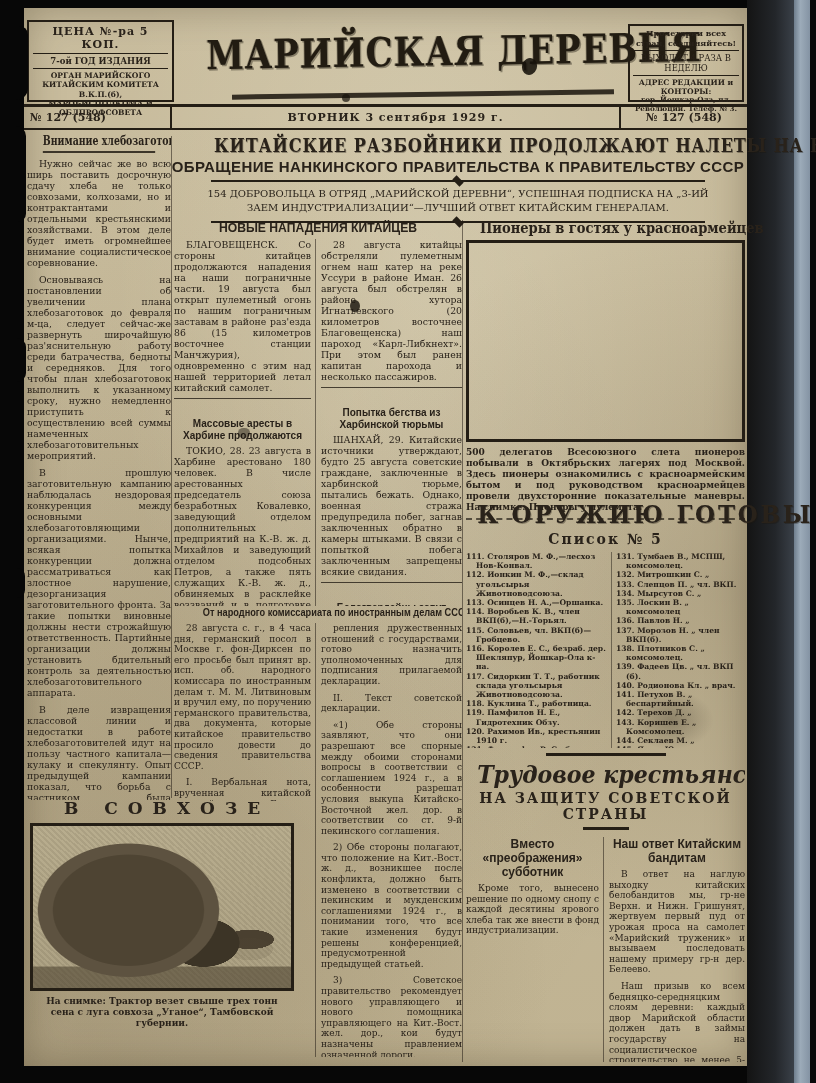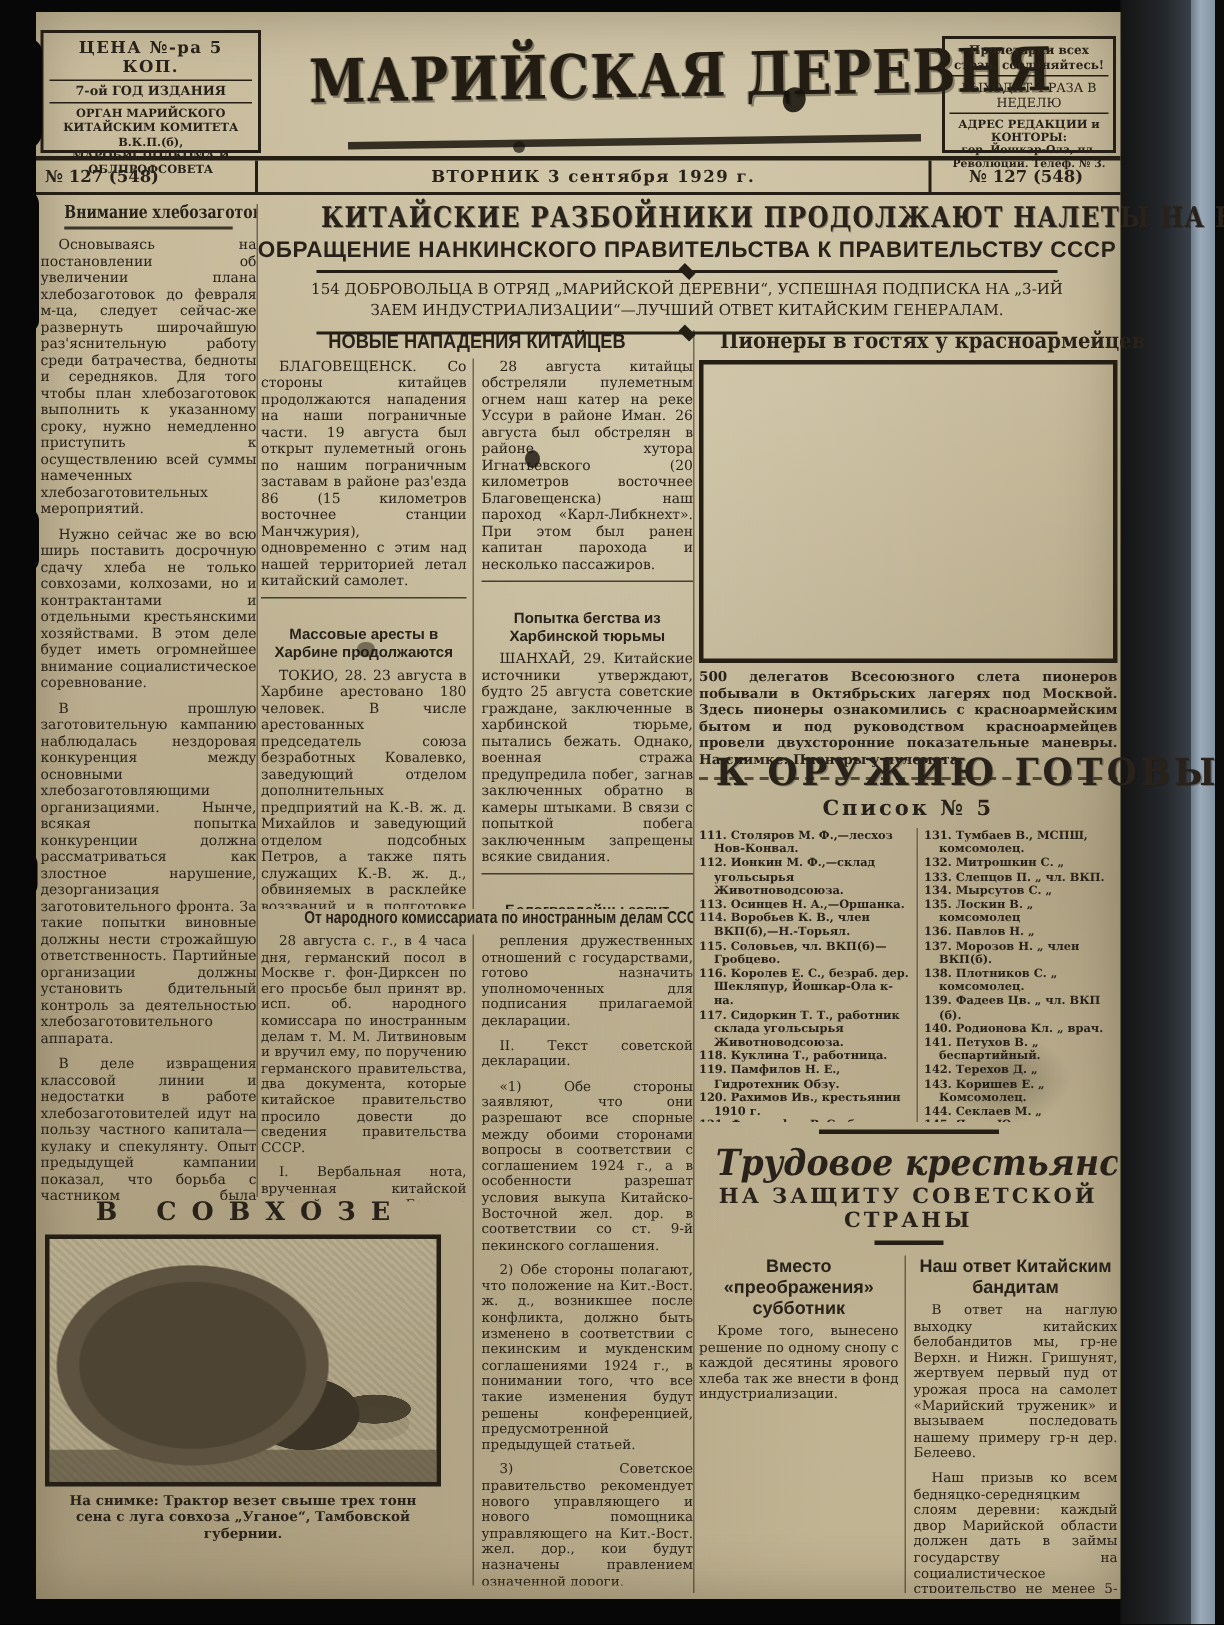--- a/index.html
+++ b/index.html
@@ -188,22 +188,22 @@
       <div class="hl-banner">154 ДОБРОВОЛЬЦА В ОТРЯД „МАРИЙСКОЙ ДЕРЕВНИ“, УСПЕШНАЯ ПОДПИСКА НА „3-ИЙ ЗАЕМ ИНДУСТРИАЛИЗАЦИИ“—ЛУЧШИЙ ОТВЕТ КИТАЙСКИМ ГЕНЕРАЛАМ.</div>
       <div class="hl-rule"></div>
     </div>
 
     <div class="vdiv vd1"></div>
     <div class="vdiv vd3"></div>
 
     <div class="editorial">
       <div class="ed-title">Внимание хлебозаготовкам</div>
       <div>
+          <div class="para">Нужно сейчас же во всю ширь поставить досрочную сдачу хлеба не только совхозами, колхозами, но и контрактантами и отдельными крестьянскими хозяйствами. В этом деле будет иметь огромнейшее внимание социалистическое соревнование.</div>
           <div class="para">Основываясь на постановлении об увеличении плана хлебозаготовок до февраля м-ца, следует сейчас-же развернуть широчайшую раз'яснительную работу среди батрачества, бедноты и середняков. Для того чтобы план хлебозаготовок выполнить к указанному сроку, нужно немедленно приступить к осуществлению всей суммы намеченных хлебозаготовительных мероприятий.</div>
-          <div class="para">Нужно сейчас же во всю ширь поставить досрочную сдачу хлеба не только совхозами, колхозами, но и контрактантами и отдельными крестьянскими хозяйствами. В этом деле будет иметь огромнейшее внимание социалистическое соревнование.</div>
           <div class="para">В прошлую заготовительную кампанию наблюдалась нездоровая конкуренция между основными хлебозаготовляющими организациями. Нынче, всякая попытка конкуренции должна рассматриваться как злостное нарушение, дезорганизация заготовительного фронта. За такие попытки виновные должны нести строжайшую ответственность. Партийные организации должны установить бдительный контроль за деятельностью хлебозаготовительного аппарата.</div>
           <div class="para">В деле извращения классовой линии и недостатки в работе хлебозаготовителей идут на пользу частного капитала—кулаку и спекулянту. Опыт предыдущей кампании показал, что борьба с частником была неорганизована и недоброжелательна. В эту кампанию нужно зорче следить за всяким проявлением спекуляции. Нужно резче повести борьбу со спекулянтом и кулаком, укрывающим хлебные излишки, ибо позднейшие меры борьбы скажутся на выполнении плана хлебозаготовок.</div>
         </div>
     </div>
 
     <div class="midnews">
       <div class="mn-head">НОВЫЕ НАПАДЕНИЯ КИТАЙЦЕВ</div>
       <div class="cols">
         <div class="colL">
           <div class="atext">БЛАГОВЕЩЕНСК. Со стороны китайцев продолжаются нападения на наши пограничные части. 19 августа был открыт пулеметный огонь по нашим пограничным заставам в районе раз'езда 86 (15 километров восточнее станции Манчжурия), одновременно с этим над нашей территорией летал китайский самолет.</div>

